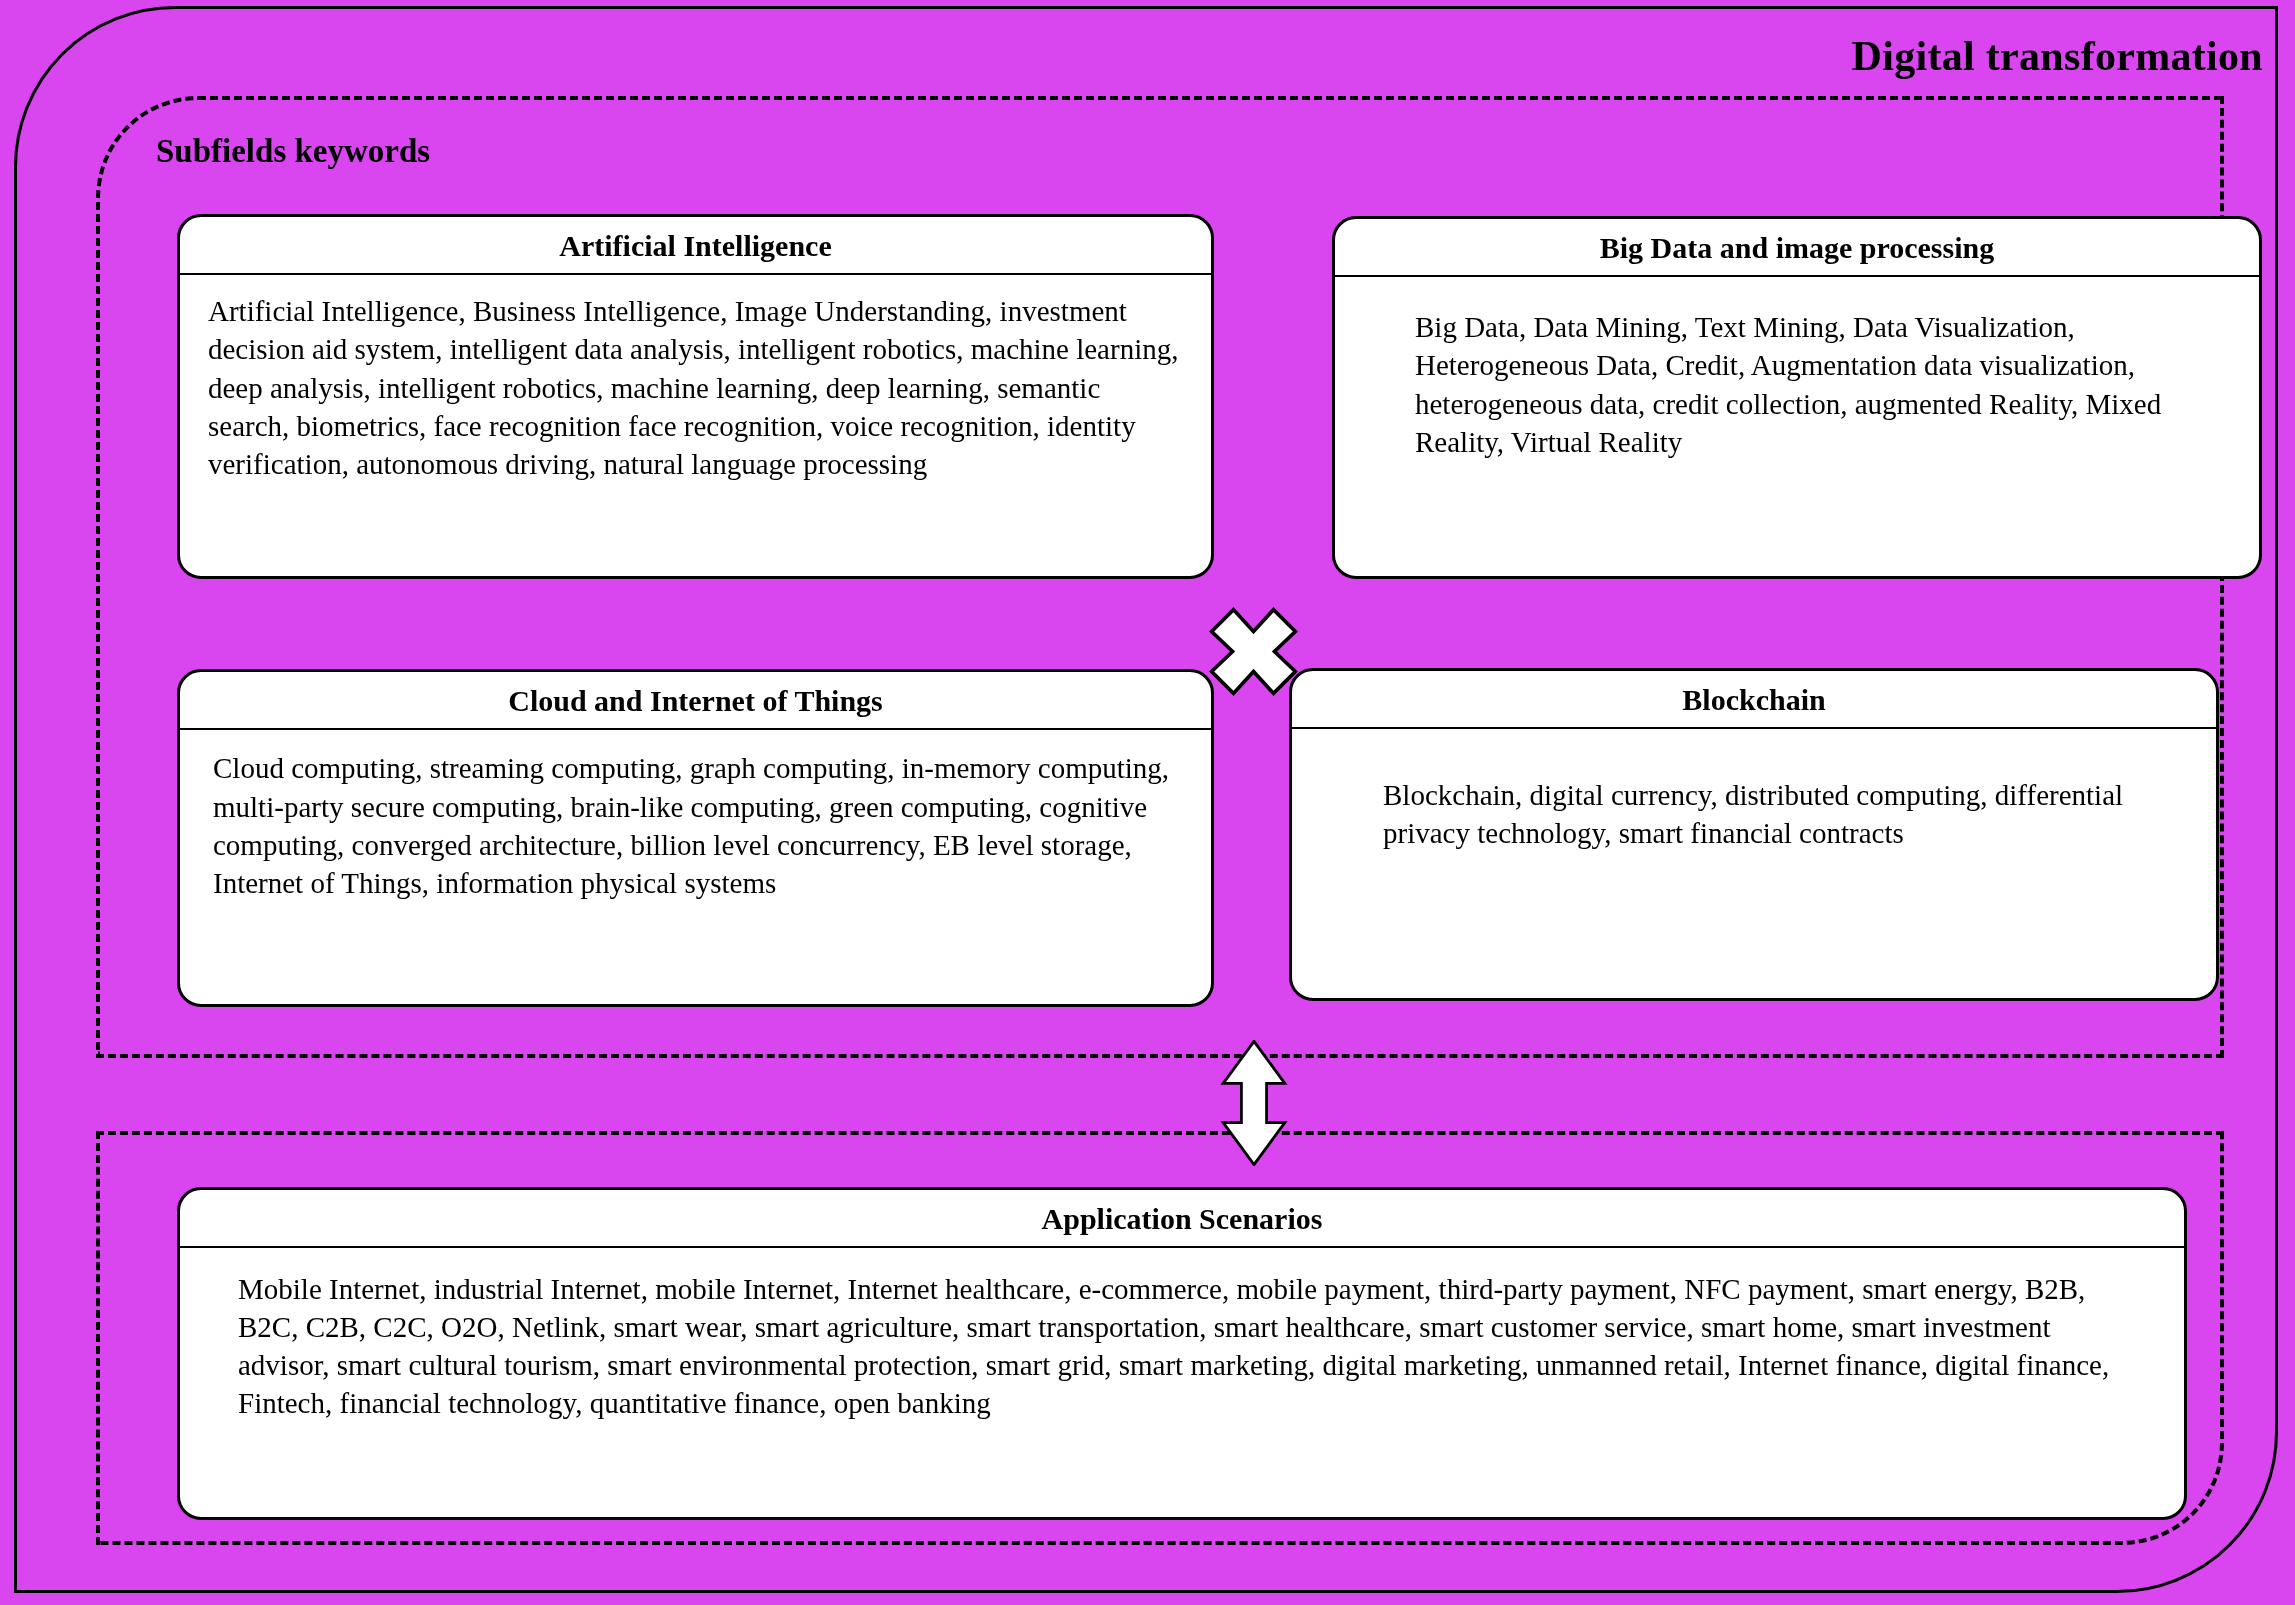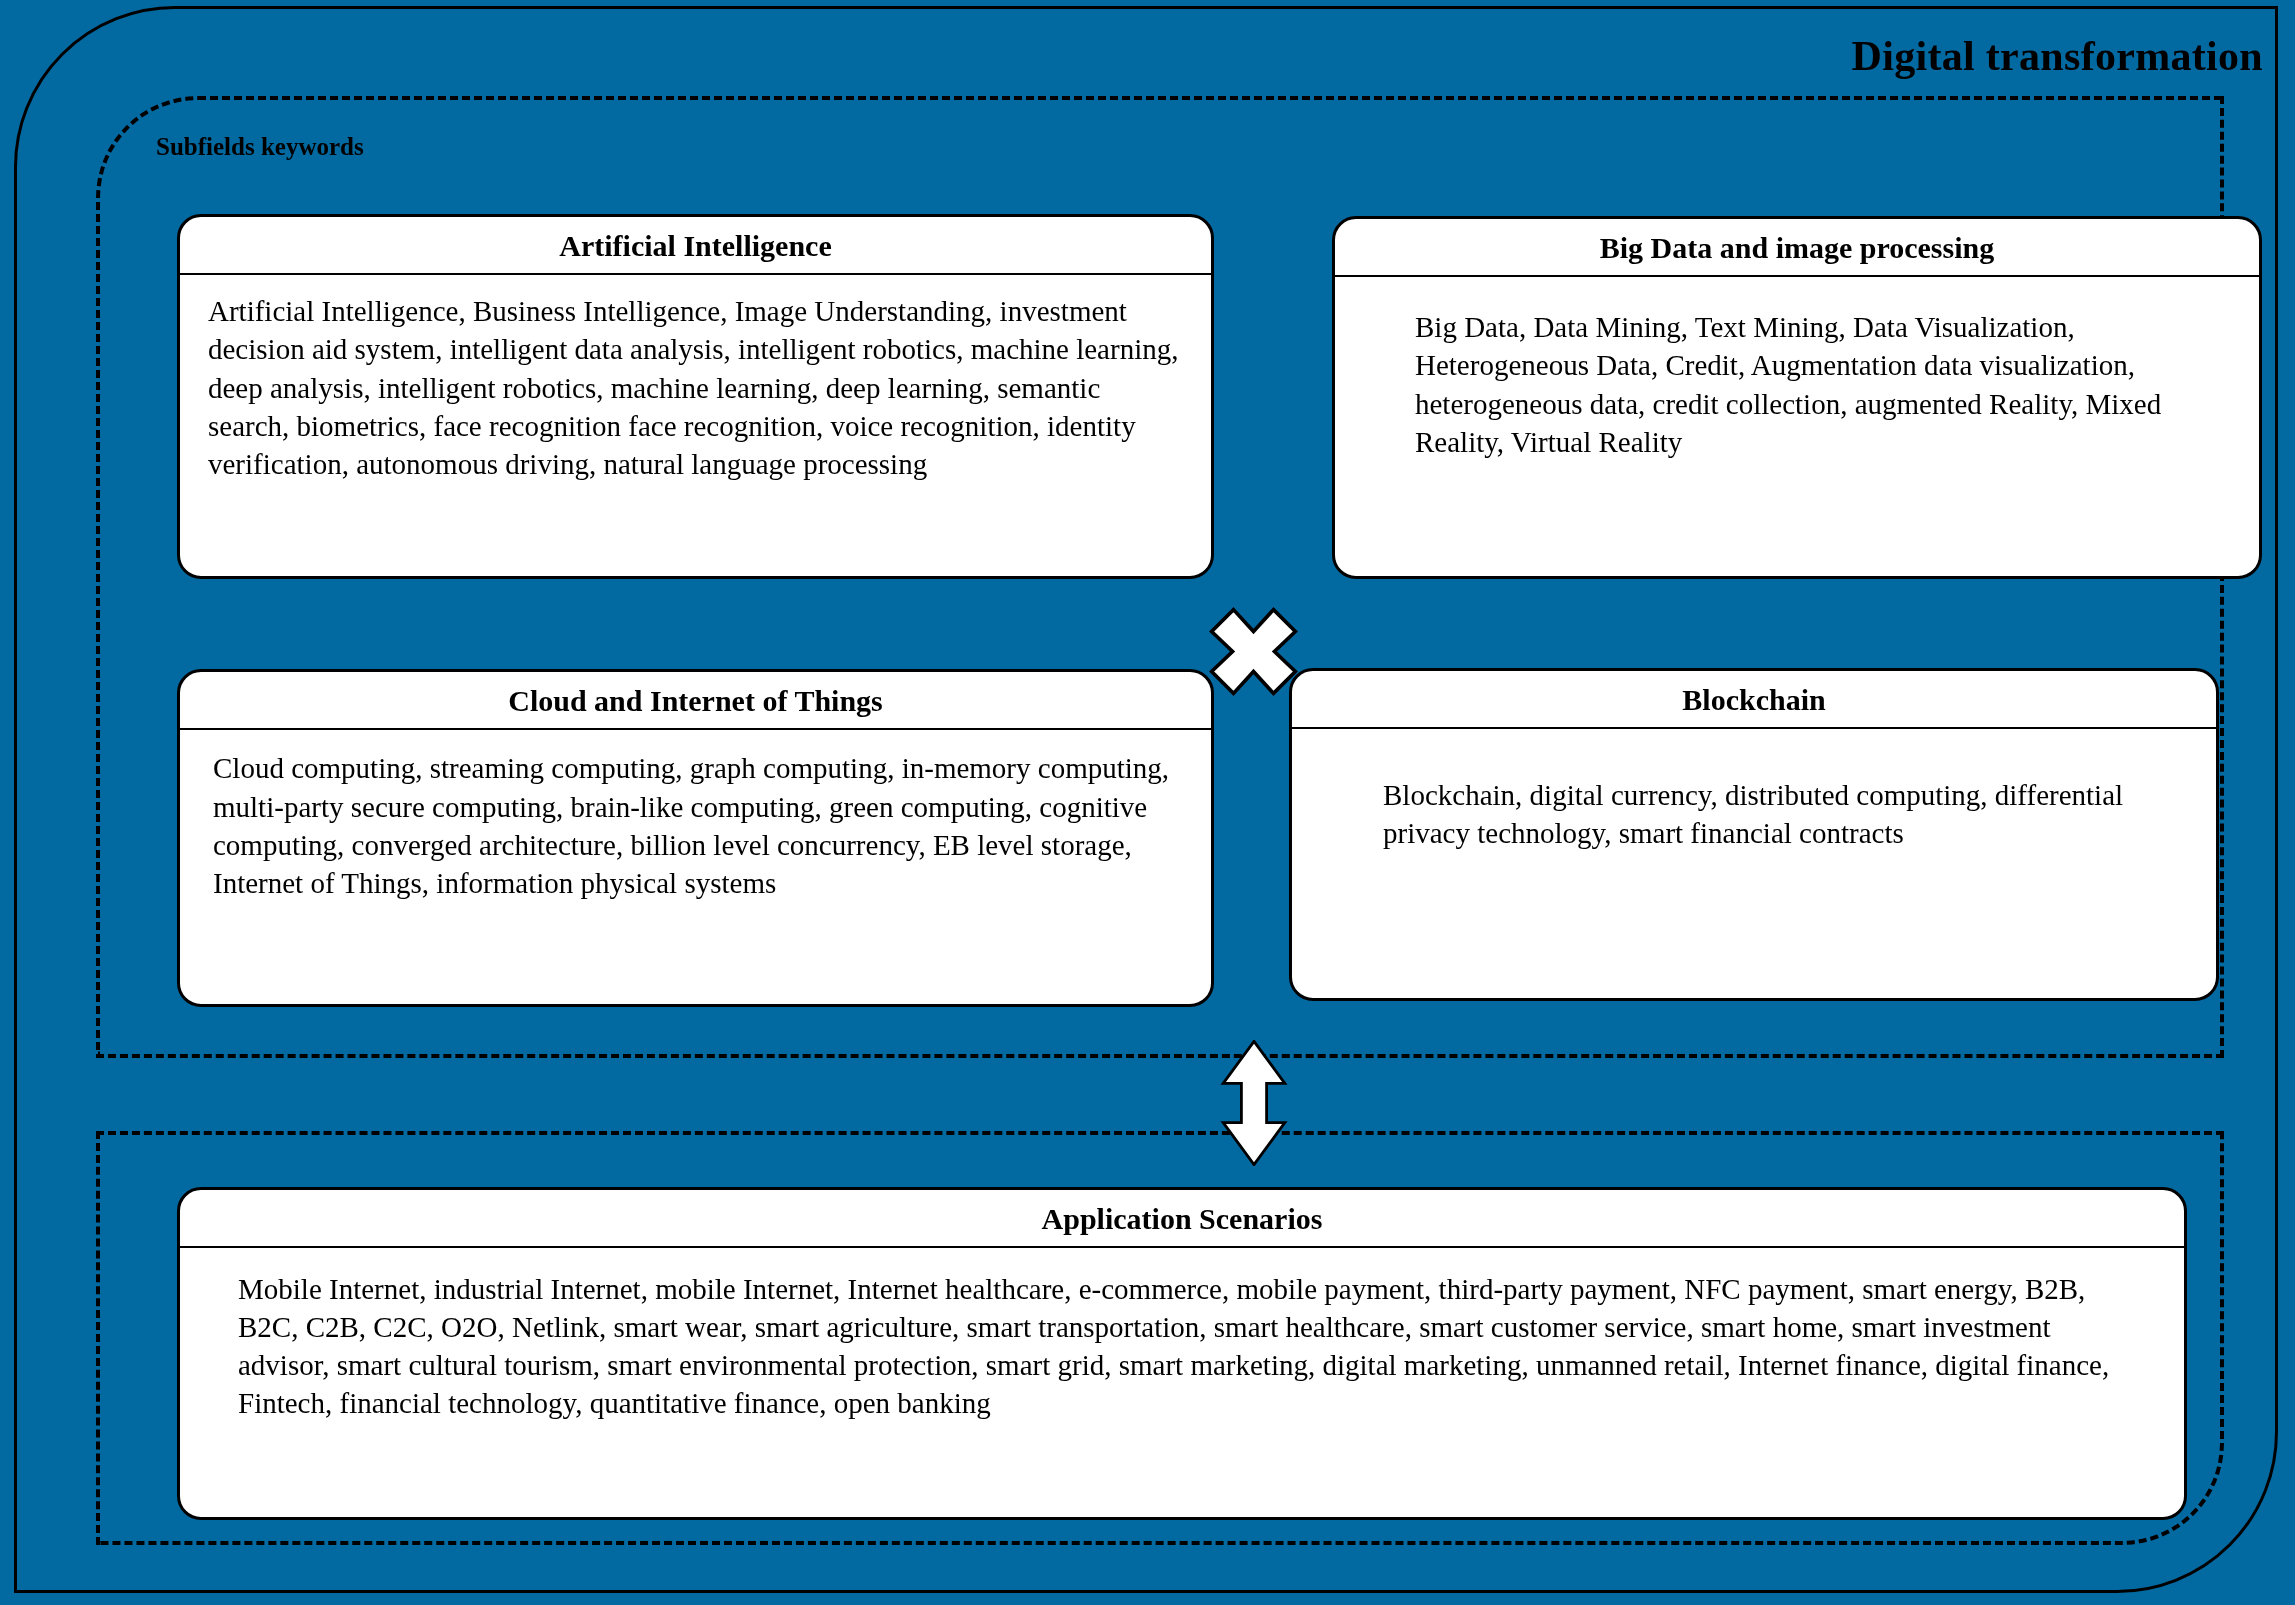--- a/index.html
+++ b/index.html
@@ -9,21 +9,21 @@
   }
   body {
     font-family: "Liberation Serif", "DejaVu Serif", serif;
     color: #000000;
   }
 
   #canvas {
     position: relative;
     width: 2295px;
     height: 1605px;
-    background: #0369a1;
+    background: #d946ef;
     overflow: hidden;
   }
 
   
   .outer-frame {
     position: absolute;
     left: 14px;
     top: 6.4px;
     width: 2264px;
     height: 1587px;
@@ -63,21 +63,21 @@
     top: 1131px;
     width: 2128px;
     height: 414px;
     border-radius: 0 0 102px 0;
   }
 
   .region-label {
     position: absolute;
     left: 156px;
     top: 133px;
-    font-size: 25px;
+    font-size: 33px;
     font-weight: bold;
     white-space: nowrap;
     text-align: center;
   }
 
   
   .card {
     position: absolute;
     box-sizing: border-box;
     border: 3.2px solid #000000;

